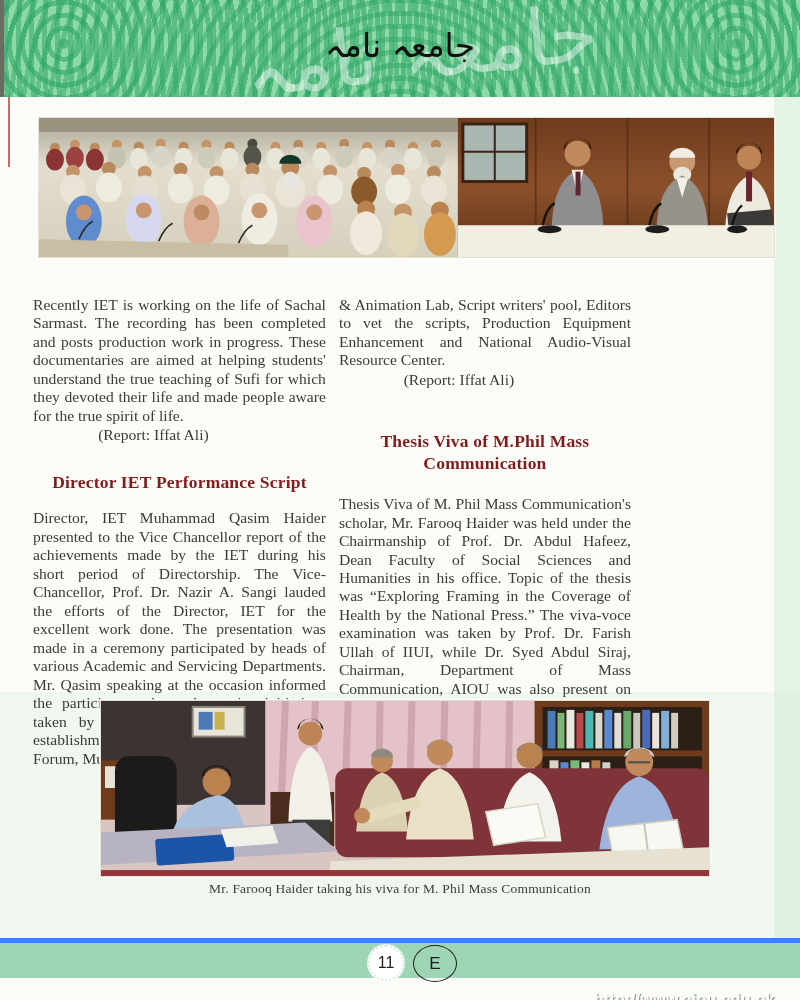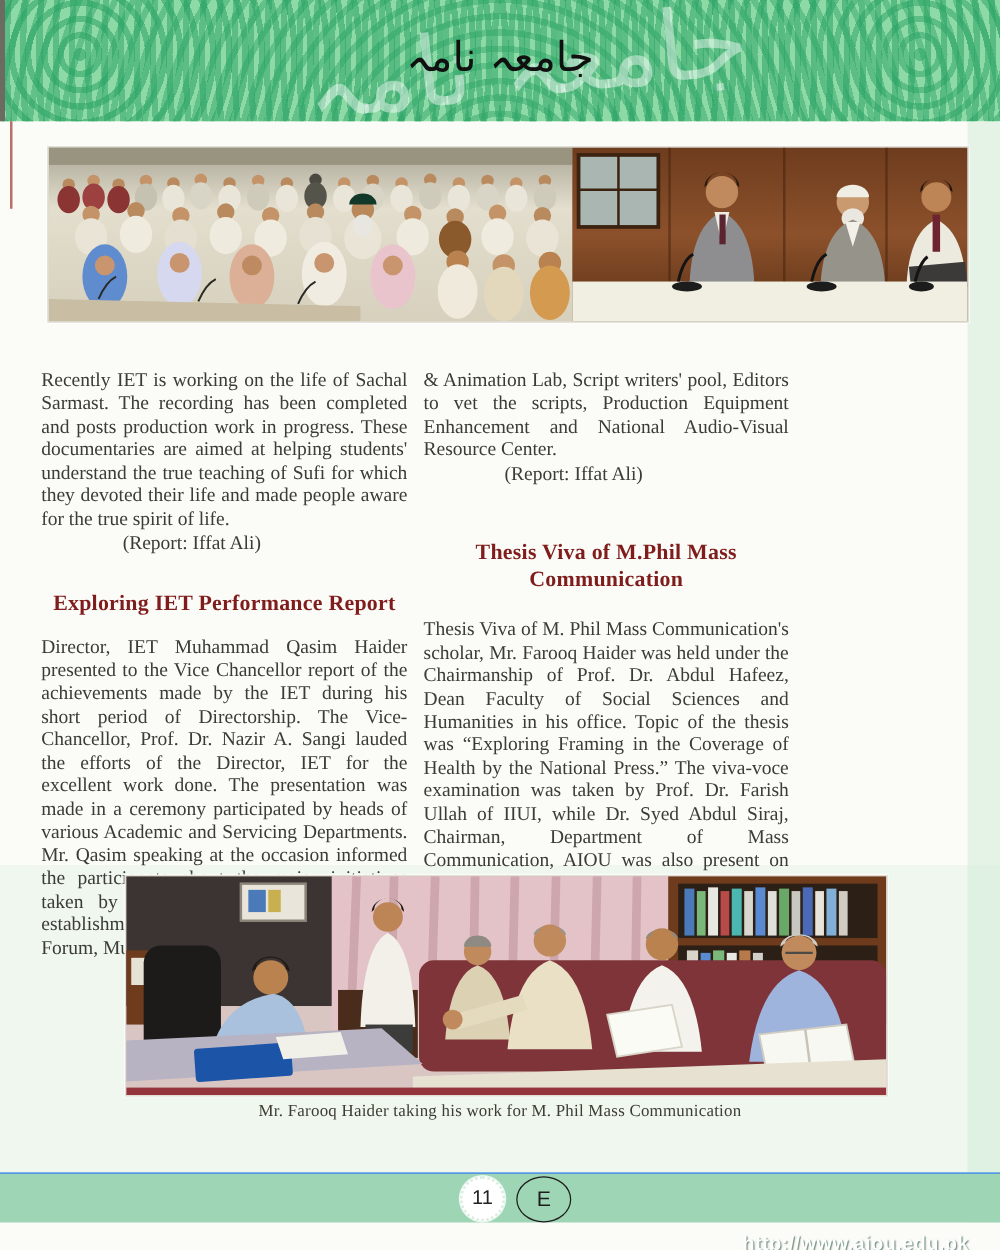--- a/index.html
+++ b/index.html
@@ -38,21 +38,21 @@
   .columns { position:absolute; top:296px; left:0; width:648px; display:flex; }
   .col { text-align:justify; font-size:15.6px; line-height:1.185; color:#3b3b37; }
   .col-left  { width:369px; margin-left:33px; }
   .col-right { width:368px; margin-left:13px; margin-right:17px; }
   .report { text-align:center; padding-right:52px; margin-top:1px; }
   .col h3 { color:#7f1d1d; font-size:17.5px; text-align:center; letter-spacing:.2px; }
   .col-left h3 { margin:27px 0 17px; }
   .col-right h3 { margin:42px 28px 20px; line-height:1.25; }
 
   
-  .footer-band { position:absolute; left:0; top:938px; width:800px; height:40px; background:#9ed5b5; border-top:1px solid #3b82f6; }
+  .footer-band { position:absolute; left:0; top:938px; width:800px; height:40px; background:#9ed5b5; border-top:5px solid #3b82f6; }
   .page-circle { position:absolute; left:368px; top:2px; width:36px; height:36px; border-radius:50%;
     background:#ffffff; border:2px dotted #d9efe2; box-shadow:0 0 0 1px rgba(255,255,255,.8);
     font-family:"Liberation Sans",sans-serif; font-size:16px; color:#222; display:flex; align-items:center; justify-content:center; }
   .edition-circle { position:absolute; left:413px; top:2px; width:44px; height:37px; border-radius:50%;
     border:1.6px solid #1d1d1d; font-family:"Liberation Sans",sans-serif; font-size:17px; color:#1d1d1d;
     display:flex; align-items:center; justify-content:center; }
   .site-url { position:absolute; right:25px; top:9px; font-family:"Liberation Sans",sans-serif; font-weight:bold;
     font-size:16px; color:#ffffff; text-shadow:1px 1px 1px rgba(96,130,108,.9); letter-spacing:.3px;margin-top:39px; }
 </style>
 </head>
@@ -290,21 +290,21 @@
         <ellipse cx="620" cy="112" rx="12" ry="4" fill="#1c1c1c"></ellipse>
         <ellipse cx="700" cy="112" rx="10" ry="4" fill="#1c1c1c"></ellipse>
       </g>
     </svg>
   </figure>
 
   <div class="columns">
     <div class="col col-left">
       <p>Recently IET is working on the life of Sachal Sarmast. The recording has been completed and posts production work in progress.  These documentaries are aimed at helping students' understand the true teaching of Sufi for which they devoted their life and made people aware for the true spirit of life.</p>
       <p class="report">(Report: Iffat Ali)</p>
-      <h3>Exploring IET Performance Report</h3>
+      <h3>Director IET Performance Script</h3>
       <p>Director, IET Muhammad Qasim Haider presented to the Vice Chancellor report of the achievements made by the IET during his short period of Directorship.  The Vice-Chancellor, Prof. Dr. Nazir A. Sangi lauded the efforts of the Director, IET for the excellent work done. The presentation was made in a ceremony participated by heads of various Academic and Servicing Departments.  Mr. Qasim speaking at the occasion informed the participants about the major initiatives taken by IET in 2009-10 which include establishment of Educational Broadcast Forum, Multimedia Graphics</p>
     </div>
     <div class="col col-right">
       <p>&amp; Animation Lab, Script writers' pool, Editors to vet the scripts, Production Equipment Enhancement and National Audio-Visual Resource Center.</p>
       <p class="report">(Report: Iffat Ali)</p>
       <h3>Thesis Viva of M.Phil Mass Communication</h3>
       <p>Thesis Viva of M. Phil Mass Communication's scholar, Mr. Farooq Haider was held under the Chairmanship of Prof. Dr. Abdul Hafeez, Dean Faculty of Social Sciences and Humanities in his office.  Topic of the thesis was “Exploring Framing in the Coverage of Health by the National Press.”  The viva-voce examination was taken by Prof.  Dr. Farish Ullah of IIUI, while Dr. Syed Abdul Siraj, Chairman, Department of Mass Communication, AIOU was also present on the occasion.  Earlier, the thesis of the scholar was evaluated by two national experts.  The scholar successfully defended his dissertation.</p>
     </div>
   </div>
 
@@ -405,21 +405,21 @@
         <path d="M525 57 a15 10 0 0 1 30 0 l-4 -3 a11 6 0 0 0 -22 0 z" fill="#cfcdc6"></path>
         <line x1="529" y1="62" x2="551" y2="62" stroke="#4a4a46" stroke-width="2"></line>
         <path d="M500 150 q8 -64 40 -74 q32 10 40 74 z" fill="#9fb4dc"></path>
         <polygon points="508,128 578,120 584,150 514,158" fill="#f8f8f2" stroke="#d0ccc0" stroke-width="1.5"></polygon>
         <line x1="545" y1="124" x2="549" y2="154" stroke="#c8c4b8" stroke-width="2"></line>
       </g>
       <polygon points="230,162 610,148 610,177 230,177" fill="#e7e1d1"></polygon>
       <rect x="0" y="171" width="610" height="6" fill="#93353a"></rect>
     </svg>
   </figure>
-  <div class="caption caption-bottom">Mr. Farooq Haider taking his work for M. Phil Mass Communication</div>
+  <div class="caption caption-bottom">Mr. Farooq Haider taking his viva for M. Phil Mass Communication</div>
 
   <div class="footer-band">
     <div class="page-circle">11</div>
     <div class="edition-circle">E</div>
     <div class="site-url">http://www.aiou.edu.pk</div>
   </div>
 
 </div>
 
 </body></html>

